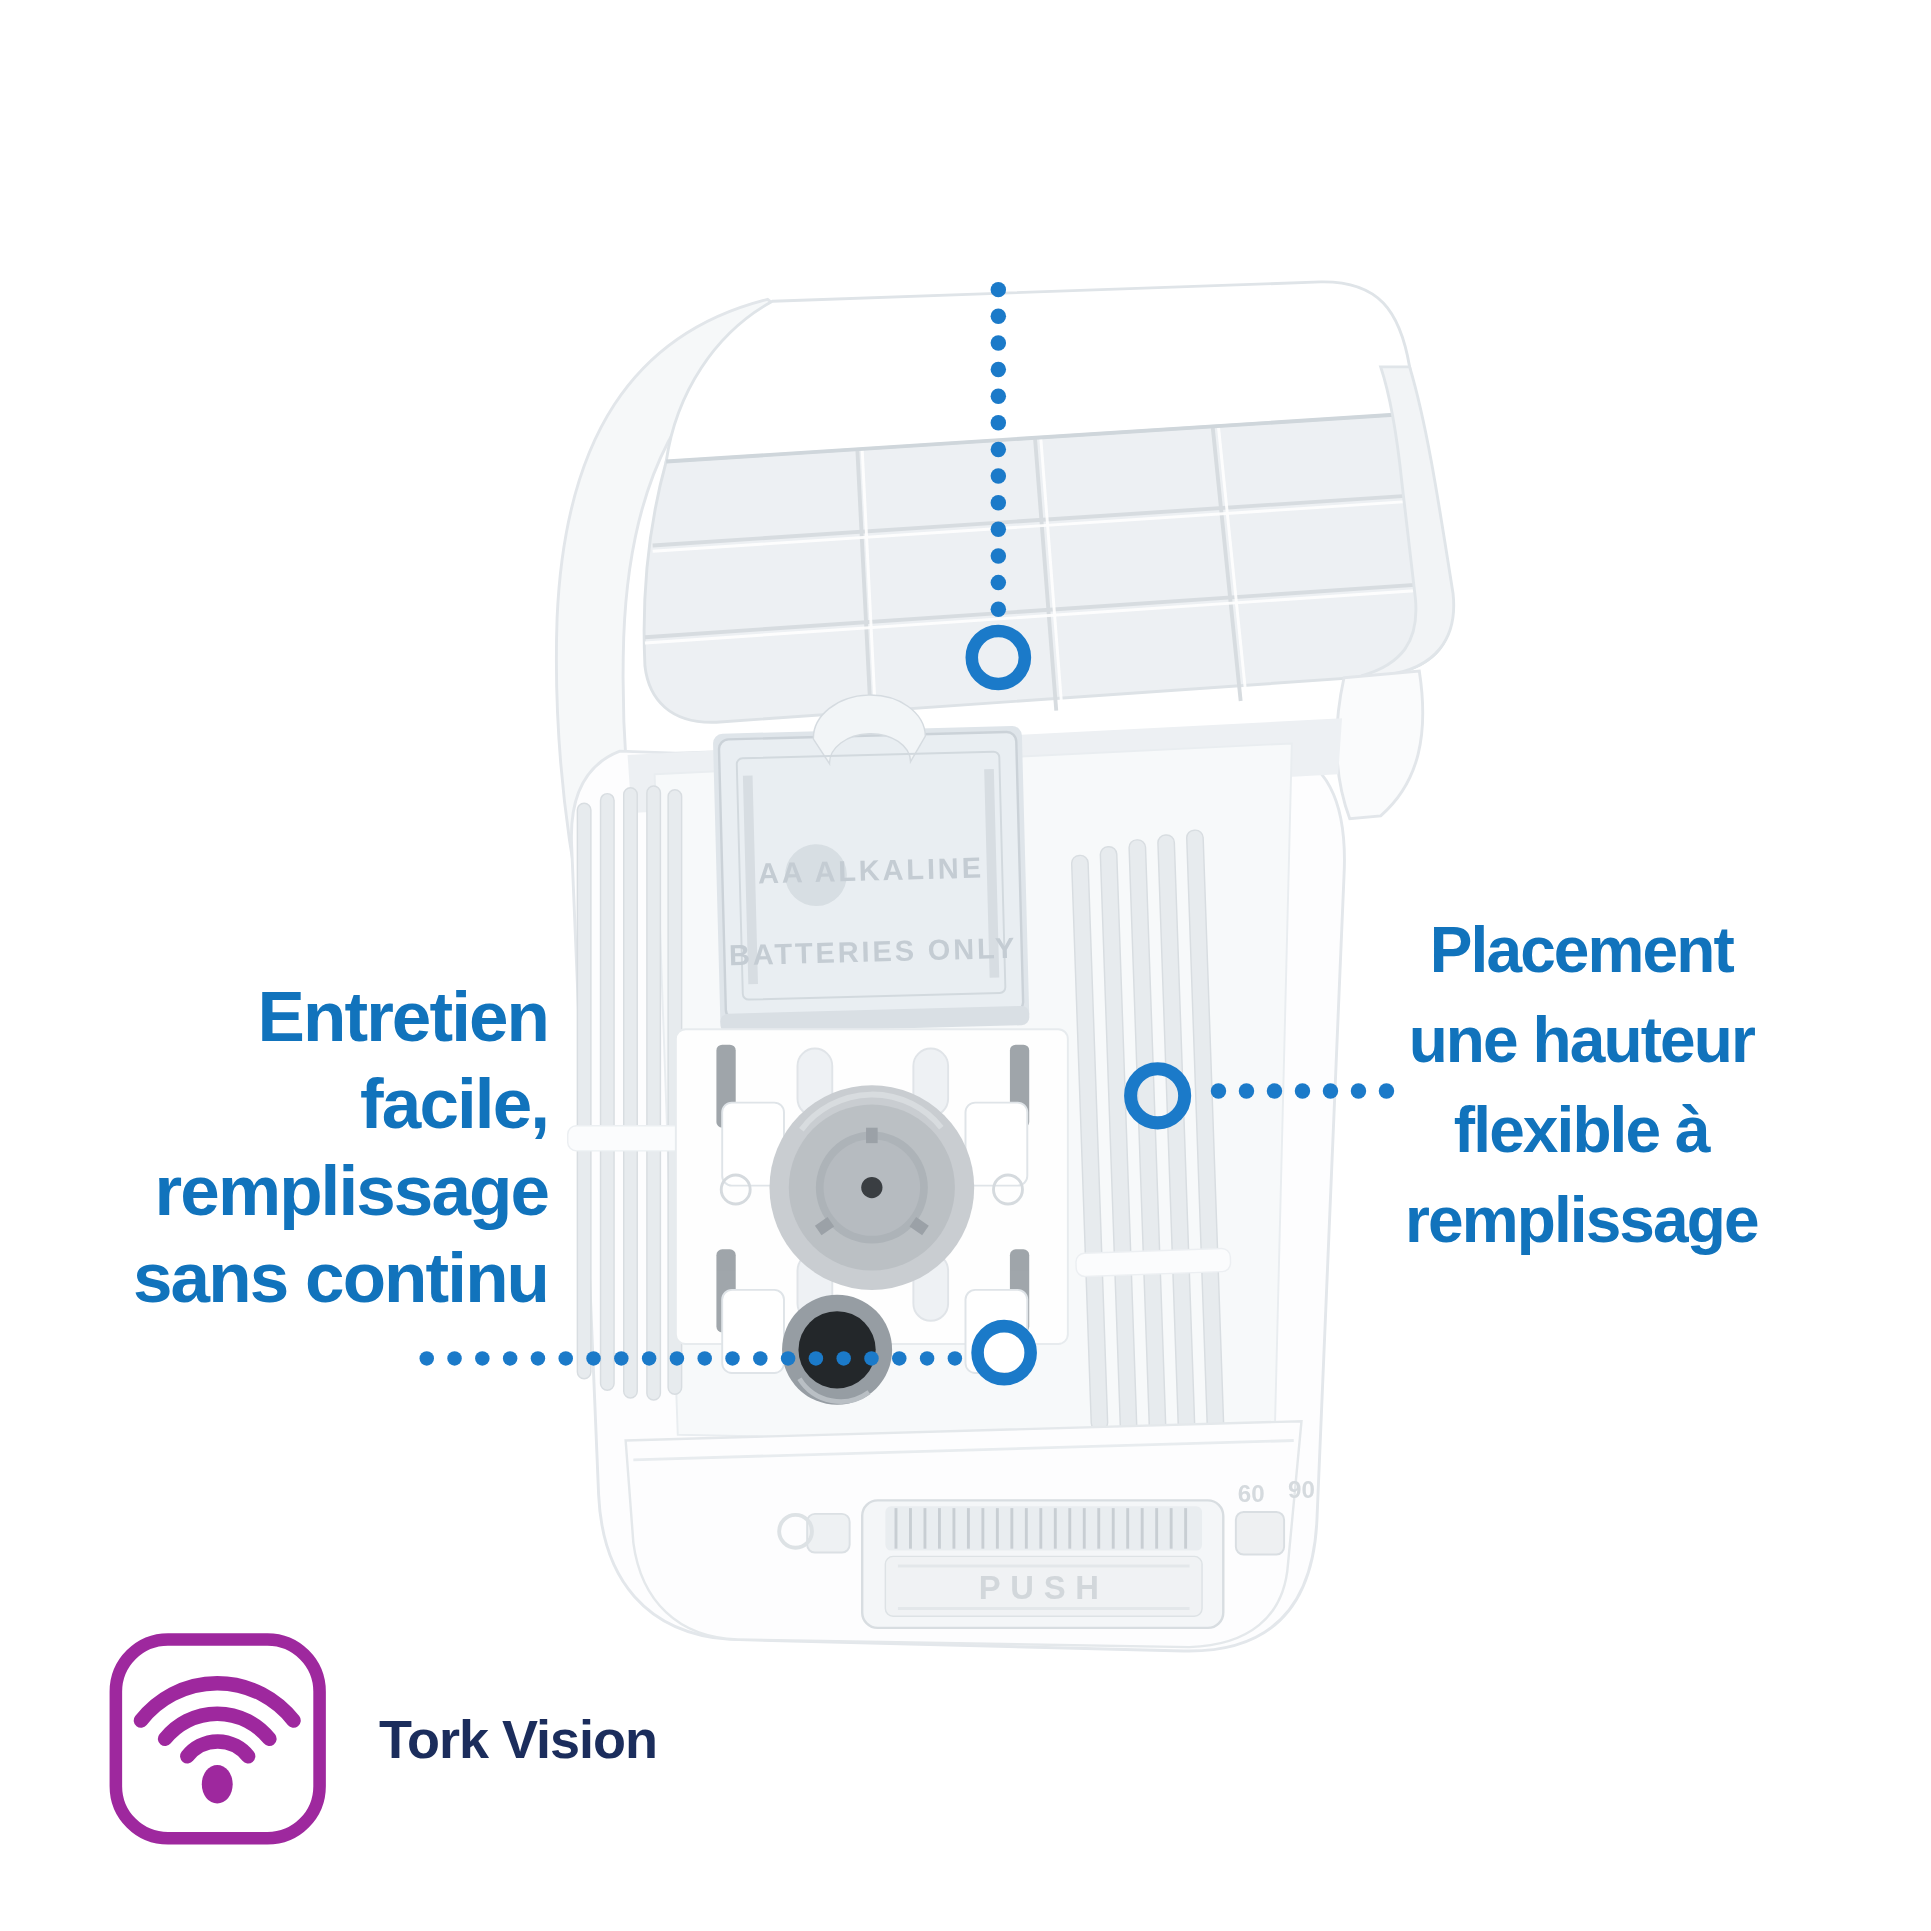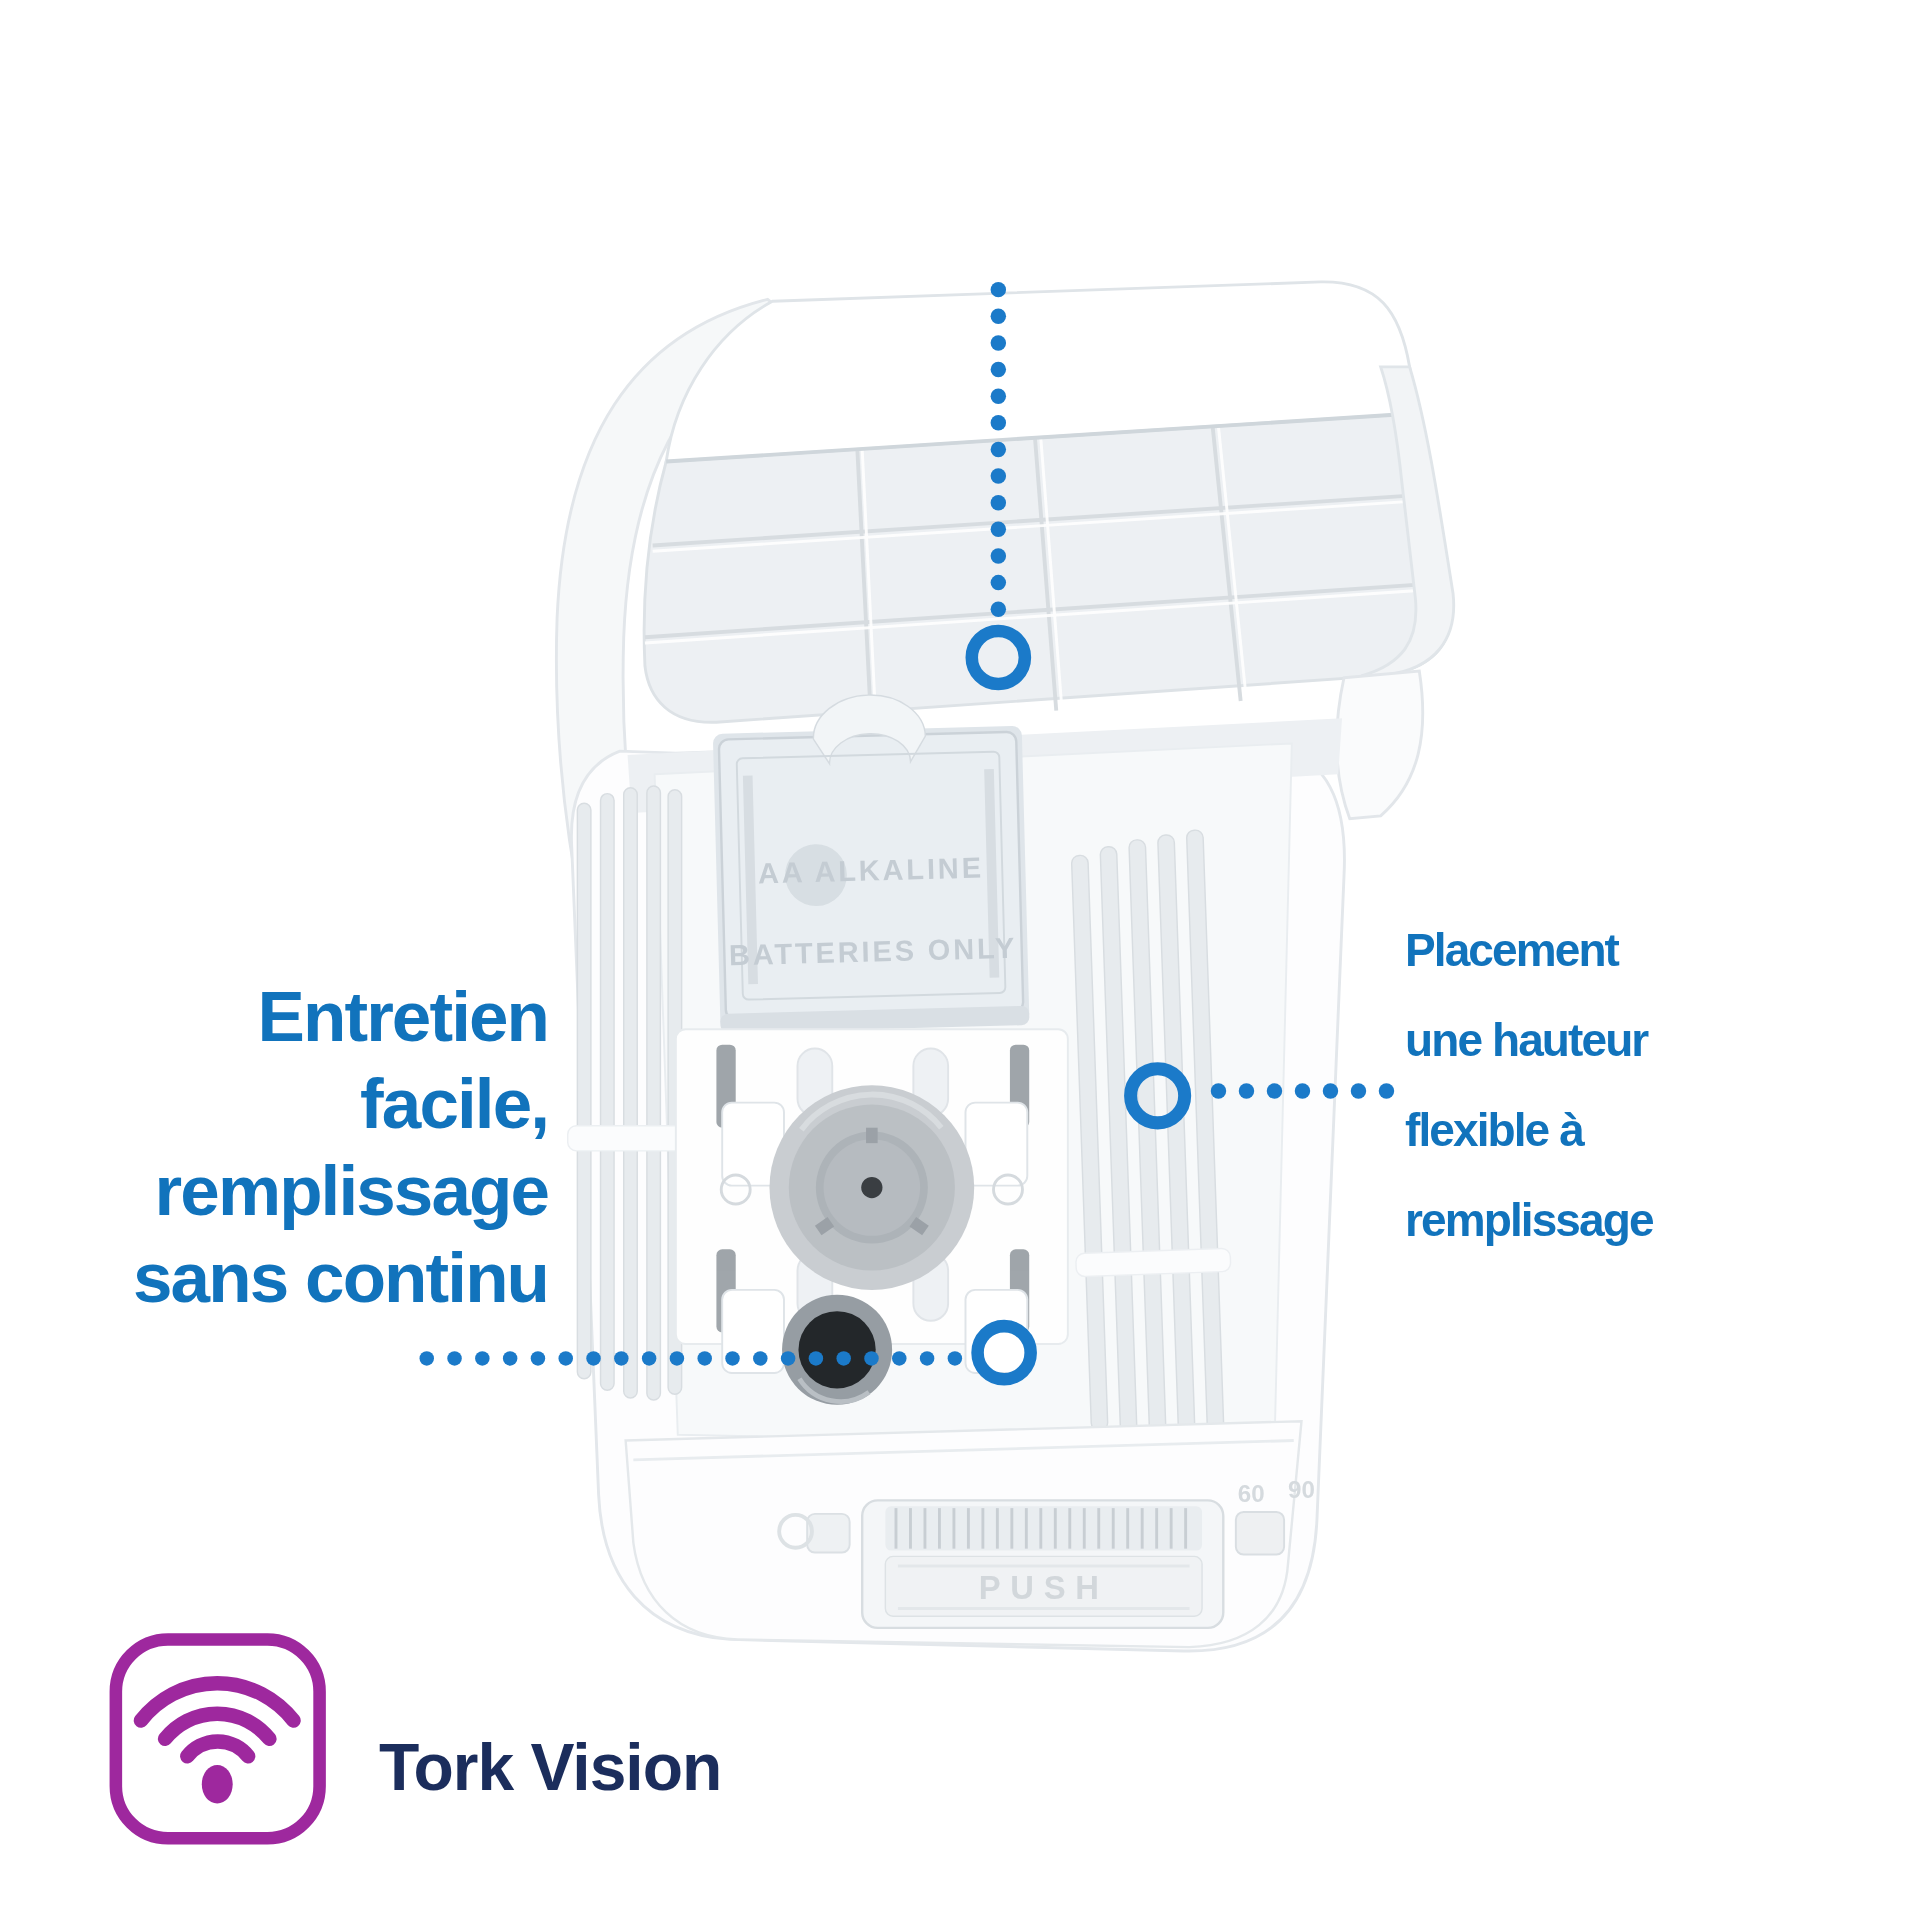--- a/index.html
+++ b/index.html
@@ -12,24 +12,24 @@
   .canvas{
     position:relative;width:1931px;height:1931px;background:#ffffff;
     overflow:hidden;font-family:"Liberation Sans",sans-serif;
   }
   .callout{
     position:absolute;font-weight:700;color:var(--callout-blue);
     letter-spacing:-1.9px;white-space:nowrap;
   }
   .callout-top{left:439px;top:81px;font-size:71px;line-height:91px;}
   .callout-left{left:133px;top:973px;font-size:71px;line-height:87px;text-align:right;}
-  .callout-right{left:1405px;top:905px;font-size:46px;line-height:90px;}
+  .callout-right{left:1405px;top:905px;font-size:64px;line-height:90px;text-align:center;}
   .badge-text{
     position:absolute;left:379px;top:1692px;font-weight:700;color:var(--navy);
-    font-size:66px;line-height:94px;letter-spacing:-1px;white-space:nowrap;margin-top:28px;
+    font-size:54px;line-height:94px;letter-spacing:-1px;white-space:nowrap;
   }
   svg.scene{position:absolute;left:0;top:0;}
   .dotline circle{fill:var(--accent-blue);}
   .marker-ring{fill:none;stroke:var(--accent-blue);}
   .purple-stroke{stroke:var(--purple);fill:none;}
   .purple-fill{fill:var(--purple);}
   text.emboss{font-family:"Liberation Sans",sans-serif;font-weight:700;}
 </style>
 </head>
 <body>

